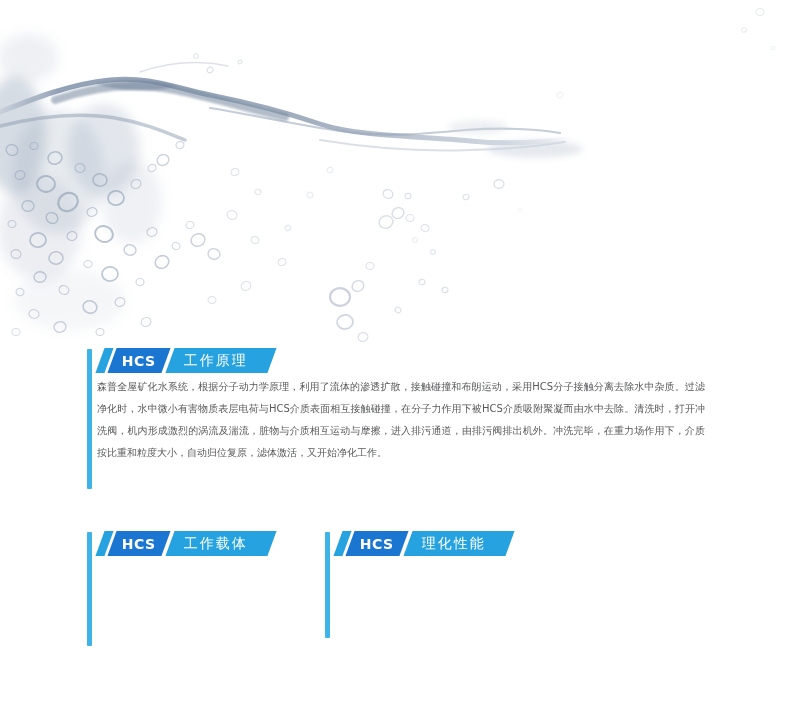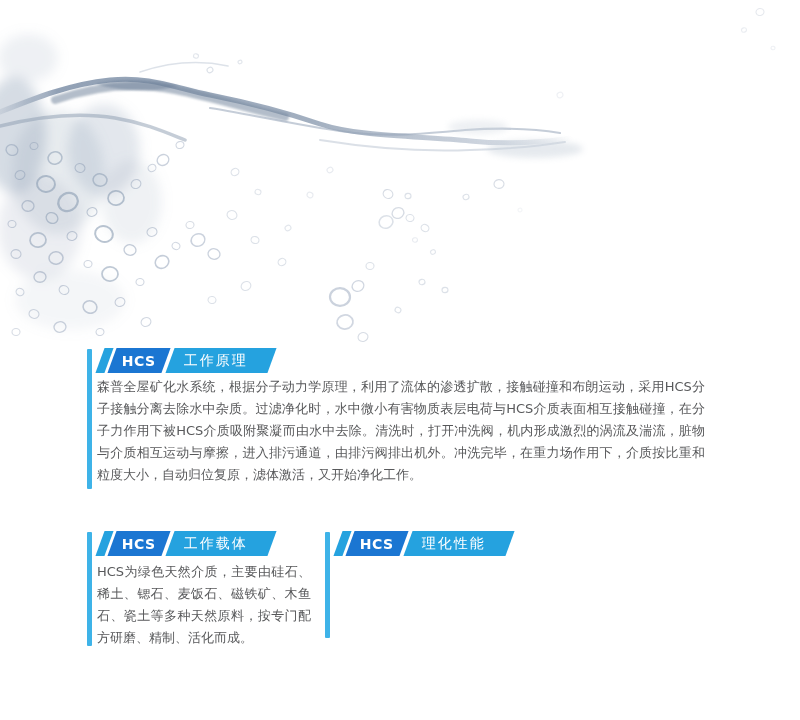--- a/index.html
+++ b/index.html
@@ -18,21 +18,21 @@
   .sec1 .accent{height:140px;}
   .sec2 .accent{height:114px;}
   .sec3 .accent{height:106px;}
   .banner{margin-left:13px;height:25px;display:flex;align-items:stretch;}
   .sliver{width:9px;background:#25a2df;transform:skewX(-20deg);margin-right:3px;}
   .tag{background:#1b76d2;transform:skewX(-20deg);padding:0 10px;display:flex;align-items:center;margin-right:4px;}
   .ttl{background:#25a2df;transform:skewX(-20deg);padding:0 24px 0 14px;display:flex;align-items:center;}
   .tag i,.ttl i{font-style:normal;transform:skewX(20deg);display:inline-block;color:#fff;white-space:nowrap;}
   .tag i{font-weight:bold;font-size:14px;letter-spacing:.5px;}
   .ttl i{font-size:14px;letter-spacing:2px;}
-  .body{margin:0;margin-left:10px;font-size:13px;line-height:22px;color:#58595b;
+  .body{margin:0;margin-left:10px;font-size:10px;line-height:22px;color:#58595b;
         text-align:justify;word-break:break-all;}
   .sec1 .body{margin-top:3px;width:608px;}
   .sec2 .body{margin-top:5px;width:214px;}
   .sec3 .body{margin-top:5px;width:378px;}
 </style>
 </head>
 <body>
 
 <div class="page">
 
@@ -181,21 +181,20 @@
     <div class="accent"></div>
     <div class="banner">
       <span class="sliver"></span>
       <span class="tag">
           <i>HCS</i>
         </span>
       <span class="ttl">
           <i>工作载体</i>
         </span>
     </div>
-    <p class="body">HCS为绿色天然介质，主要由硅石、稀土、锶石、麦饭石、磁铁矿、木鱼石、瓷土等多种天然原料，按专门配方研磨、精制、活化而成。</p>
   </section>
 
   <section class="sec sec3">
     <div class="accent"></div>
     <div class="banner">
       <span class="sliver"></span>
       <span class="tag">
           <i>HCS</i>
         </span>
       <span class="ttl">

